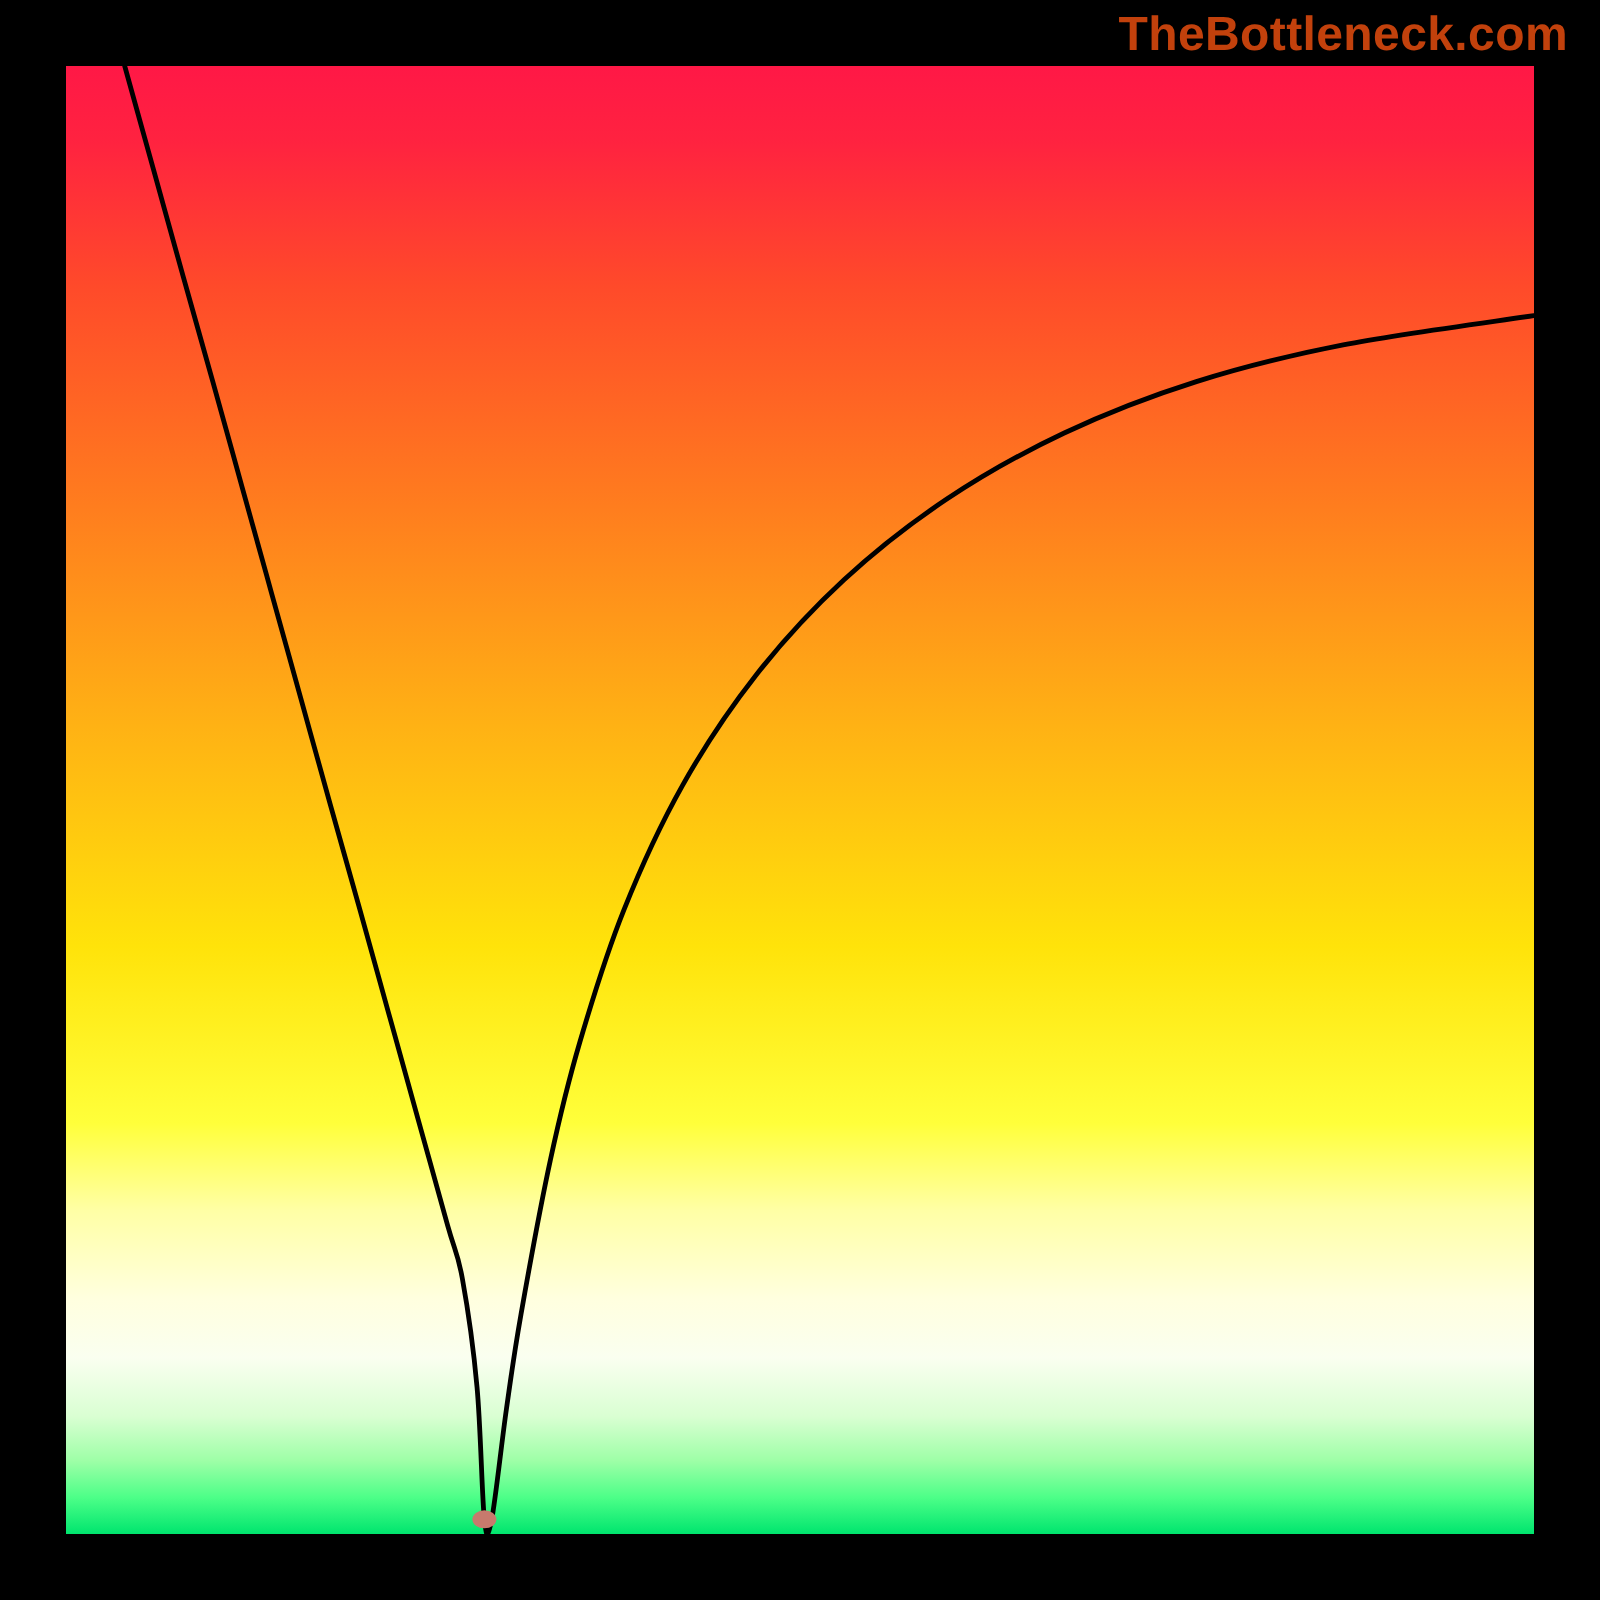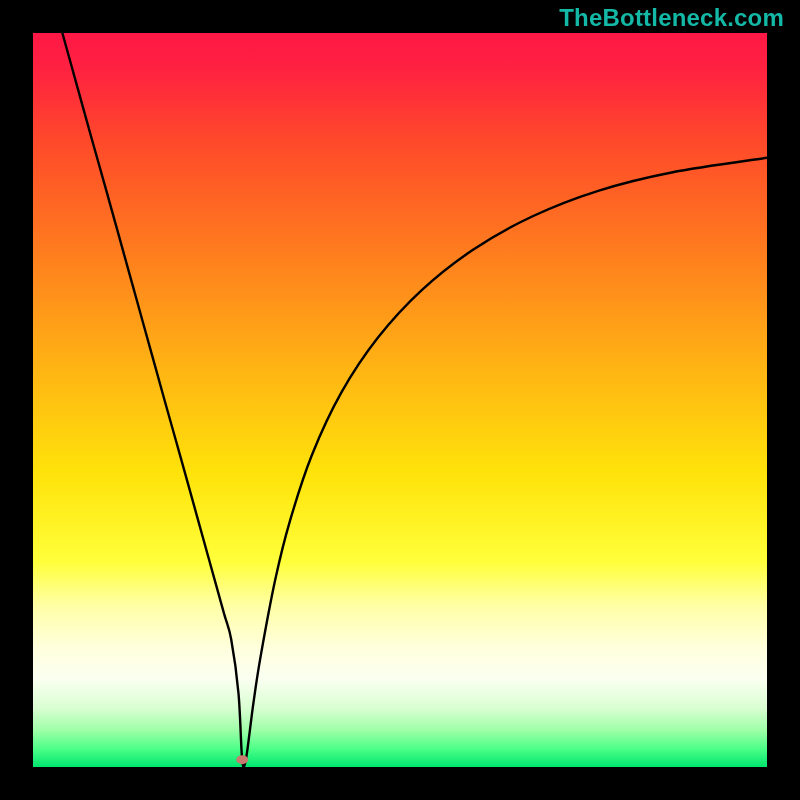--- a/index.html
+++ b/index.html
@@ -14,21 +14,21 @@
   .frame {
     position: relative;
     width: 800px;
     height: 800px;
     background: #000;
   }
   .watermark {
     position: absolute;
     top: 4px;
     right: 16px;
-    color: #14b8a6;
+    color: #c2410c;
     font-size: 24px;
     font-weight: 600;
     letter-spacing: 0.2px;
     user-select: none;
   }
   
   svg.plot {
     position: absolute;
     display: block;
   }

